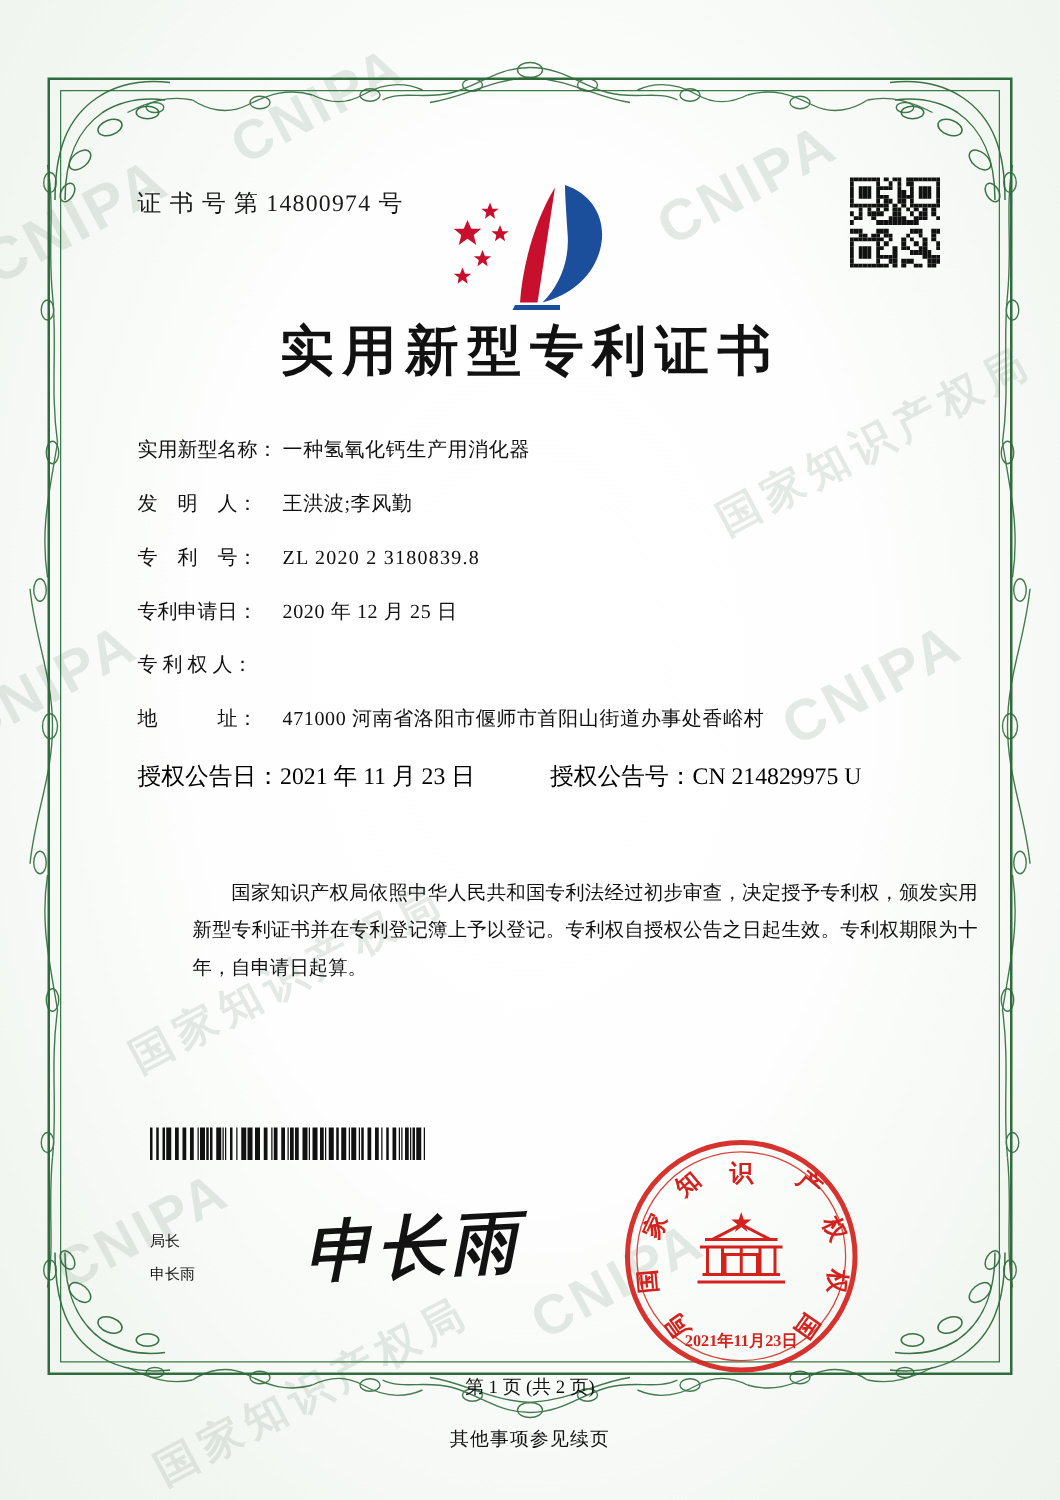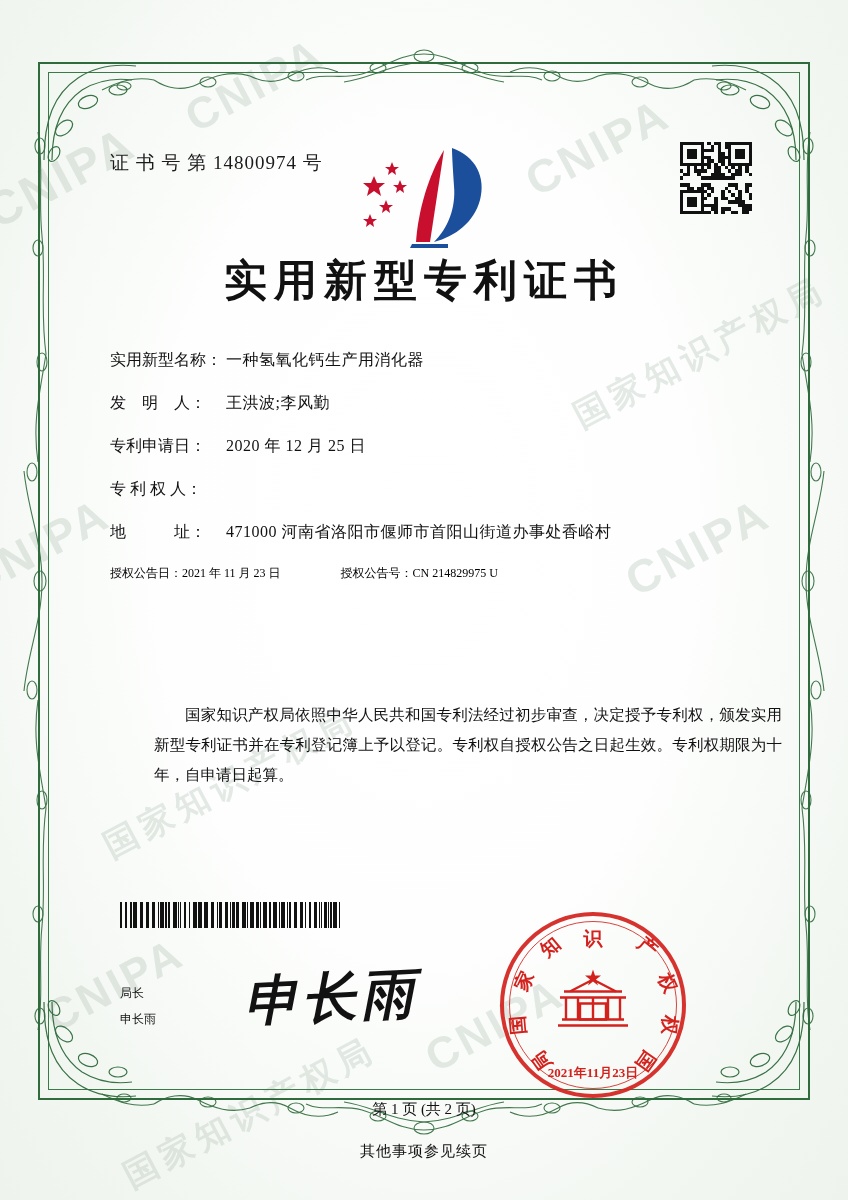--- a/index.html
+++ b/index.html
@@ -130,21 +130,21 @@
     flex: 1;
     letter-spacing: 0.5px;
   }
   .field .val.mono {
     font-family: "Liberation Serif", serif;
     letter-spacing: 1px;
   }
   .field-row2 {
     display: flex;
     align-items: baseline;
-    font-size: 12px;
+    font-size: 19px;
     margin-bottom: 12px;
   }
   .field-row2 .seg { white-space: nowrap; }
   .field-row2 .seg.second { margin-left: 60px; }
 
   .para {
     position: absolute;
     left: 62px;
     width: 628px;
     font-size: 15.5px;
@@ -854,20 +854,24 @@
     <div class="fields">
       <div class="field">
         <span class="lbl">实用新型名称：</span>
         <span class="val">一种氢氧化钙生产用消化器</span>
       </div>
       <div class="field">
         <span class="lbl">发　明　人：</span>
         <span class="val">王洪波;李风勤</span>
       </div>
       <div class="field">
+        <span class="lbl">专　利　号：</span>
+        <span class="val mono">ZL 2020 2 3180839.8</span>
+      </div>
+      <div class="field">
         <span class="lbl">专利申请日：</span>
         <span class="val">2020 年 12 月 25 日</span>
       </div>
       <div class="field">
         <span class="lbl">专 利 权 人：</span>
       </div>
       <div class="field">
         <span class="lbl">地　　　址：</span>
         <span class="val">471000 河南省洛阳市偃师市首阳山街道办事处香峪村</span>
       </div>

